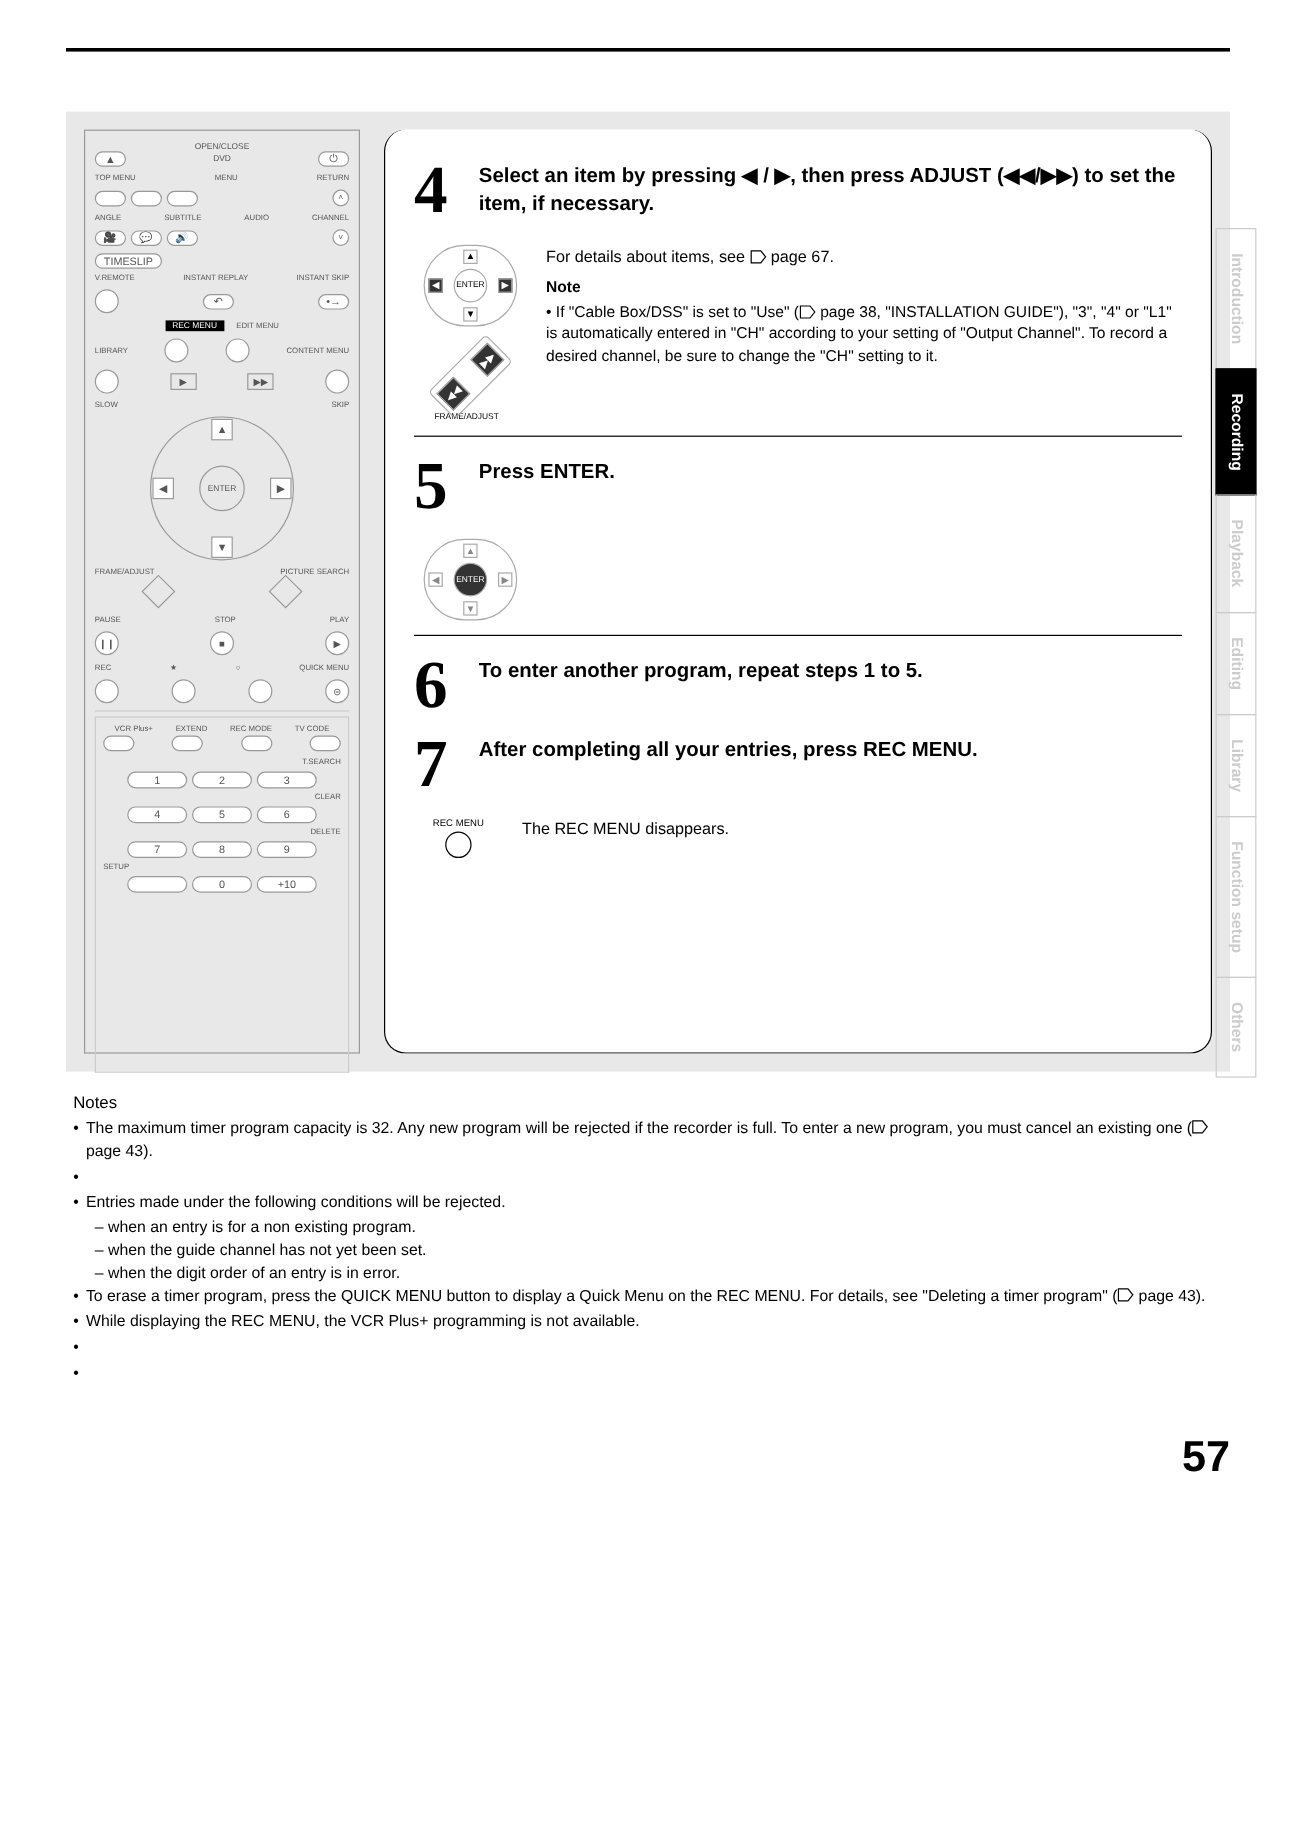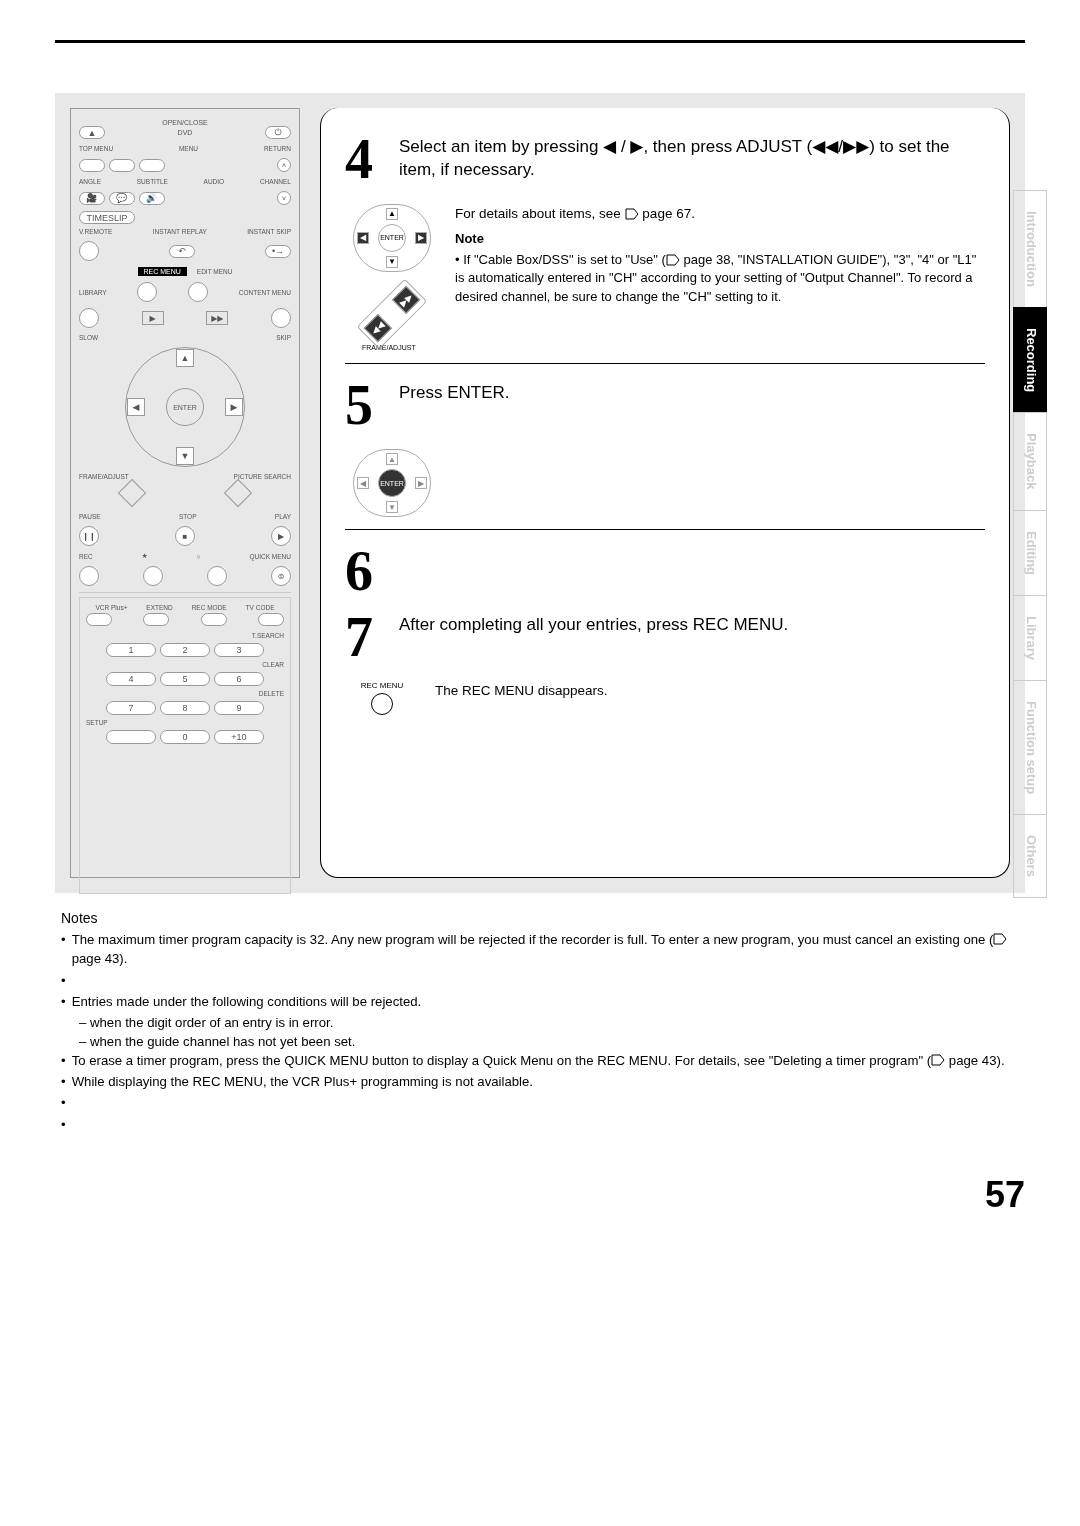--- a/index.html
+++ b/index.html
@@ -85,21 +85,21 @@
     .step-num {
       font-size: 56px;
       font-weight: bold;
       font-family: Georgia, "Times New Roman", serif;
       line-height: 0.85;
       margin-right: 2px;
       min-width: 42px;
     }
     .step-head {
       font-size: 17px;
-      font-weight: normal;
+      font-weight: bold;
       line-height: 1.35;
     }
     .step-body {
       display:flex;
       gap: 18px;
       margin-top: 20px;
       align-items:flex-start;
       margin-left:2px;
     }
     .step-thumb {
@@ -387,20 +387,21 @@
             <div class="mdir mright" style="background:#fff;color:#888;">▶</div>
           <div class="mini-center" style="background:#333;color:#fff;">ENTER</div>
         </div>
       </div>
       <div style="flex:1;"></div>
     </div>
     <div class="step-divider"></div>
 
     <div class="step">
       <div class="step-num">6</div>
+      <div class="step-head">To enter another program, repeat steps 1 to 5.</div>
     </div>
     <div style="height:10px;"></div>
 
     <div class="step">
       <div class="step-num">7</div>
       <div class="step-head">After completing all your entries, press REC MENU.</div>
     </div>
     <div class="step-body">
       <div class="step-thumb" style="width:70px;">
         <div class="mini-recmenu">
@@ -422,22 +423,23 @@
           <path d="M1 1 L9 1 L13 6 L9 11 L1 11 Z" fill="none" stroke="#000" stroke-width="1"></path>
         </svg> page 43).</span>
     </div>
   <div class="n-line">
       <span class="dot">•</span>
     </div>
   <div class="n-line">
       <span class="dot">•</span>
       <span>Entries made under the following conditions will be rejected.</span>
     </div>
+  <div class="dash">– <span>when an entry is for a non existing program.</span></div>
+  <div class="dash">– <span>when the guide channel has not yet been set.</span></div>
   <div class="dash">– <span>when the digit order of an entry is in error.</span></div>
-  <div class="dash">– <span>when the guide channel has not yet been set.</span></div>
   <div class="n-line">
       <span class="dot">•</span>
       <span>To erase a timer program, press the QUICK MENU button to display a Quick Menu on the REC MENU. For details, see "Deleting a timer program" (<svg width="14" height="12" style="vertical-align:-1px;">
           <path d="M1 1 L9 1 L13 6 L9 11 L1 11 Z" fill="none" stroke="#000" stroke-width="1"></path>
         </svg> page 43).</span>
     </div>
   <div class="n-line">
       <span class="dot">•</span>
       <span>While displaying the REC MENU, the VCR Plus+ programming is not available.</span>
     </div>

